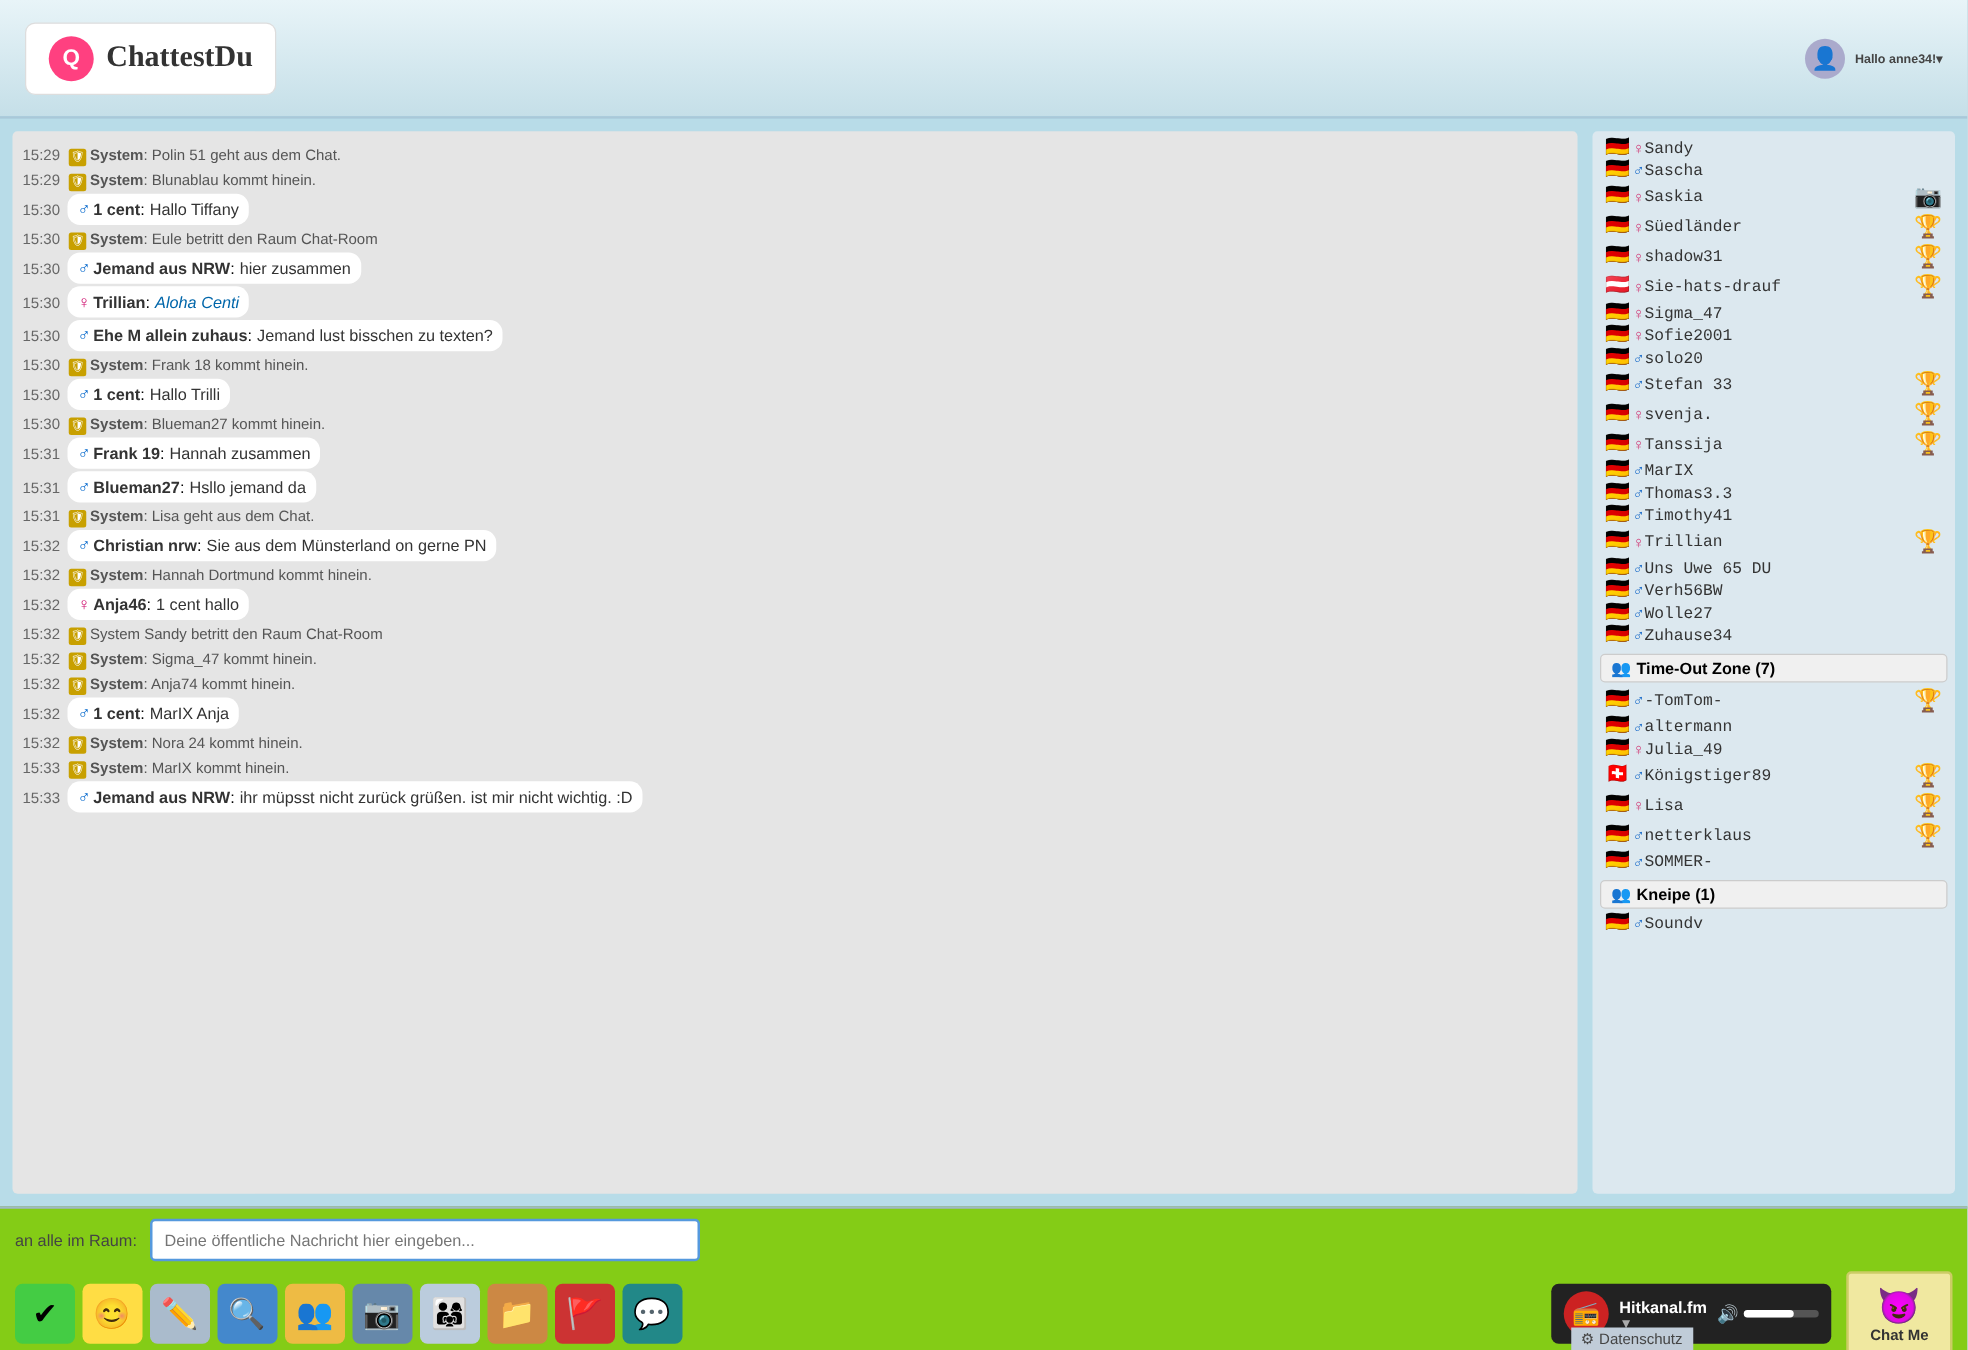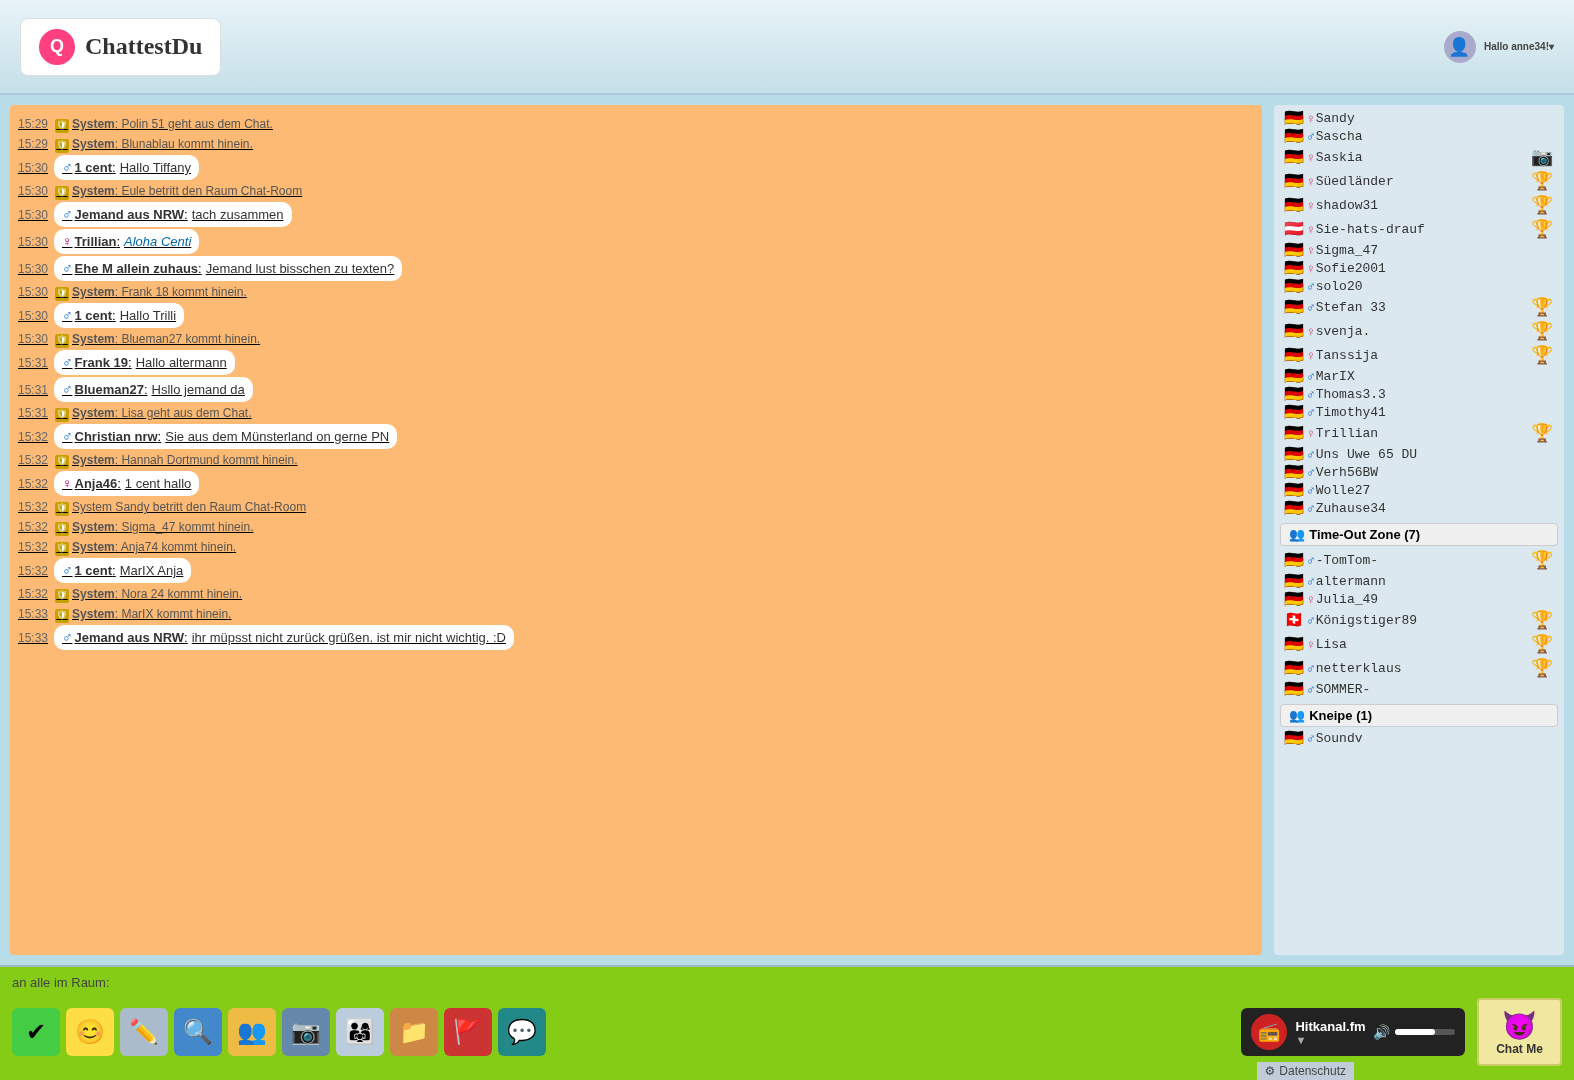--- a/index.html
+++ b/index.html
@@ -52,26 +52,25 @@
     #main {
       display: flex;
       width: 100%;
       height: 870px;
       background: #b8dce8;
     }
 
     
     #chat-area {
       flex: 1;
-      background: #fdba74;
+      background: #e5e5e5;
       margin: 10px 6px 10px 10px;
       border-radius: 4px;
       overflow-y: auto;
       padding: 8px;
-      text-decoration: underline;
     }
 
     .chat-msg {
       display: flex;
       align-items: baseline;
       margin: 2px 0;
       line-height: 1.5;
       flex-wrap: wrap;
     }
     .msg-time {
@@ -283,21 +282,21 @@
         <span class="msg-time">15:30</span>
         <span style="width: 14px; height: 14px; background: rgb(200, 160, 0); border-radius: 2px; display: inline-flex; align-items: center; justify-content: center; color: white; font-size: 9px; margin: 0px 3px;">🛡</span>
         <span><b>System</b>: Eule betritt den Raum Chat-Room</span>
       </div>
       <div class="chat-msg">
         <span class="msg-time">15:30</span>
         <span class="msg-bubble">
           <span class="msg-gender-male">♂</span>
           <span class="msg-author" style="cursor: pointer;">Jemand aus NRW</span>
           <span>: </span>
-          <span class="msg-text">tach zusammen</span>
+          <span class="msg-text">hier zusammen</span>
         </span>
       </div>
       <div class="chat-msg">
         <span class="msg-time">15:30</span>
         <span class="msg-bubble">
           <span class="msg-gender-female">♀</span>
           <span class="msg-author" style="cursor: pointer;">Trillian</span>
           <span>: </span>
           <span class="msg-text-italic">Aloha Centi</span>
         </span>
@@ -329,21 +328,21 @@
         <span class="msg-time">15:30</span>
         <span style="width: 14px; height: 14px; background: rgb(200, 160, 0); border-radius: 2px; display: inline-flex; align-items: center; justify-content: center; color: white; font-size: 9px; margin: 0px 3px;">🛡</span>
         <span><b>System</b>: Blueman27 kommt hinein.</span>
       </div>
       <div class="chat-msg">
         <span class="msg-time">15:31</span>
         <span class="msg-bubble">
           <span class="msg-gender-male">♂</span>
           <span class="msg-author" style="cursor: pointer;">Frank 19</span>
           <span>: </span>
-          <span class="msg-text">Hallo altermann</span>
+          <span class="msg-text">Hannah zusammen</span>
         </span>
       </div>
       <div class="chat-msg">
         <span class="msg-time">15:31</span>
         <span class="msg-bubble">
           <span class="msg-gender-male">♂</span>
           <span class="msg-author" style="cursor: pointer;">Blueman27</span>
           <span>: </span>
           <span class="msg-text">Hsllo jemand da</span>
         </span>
@@ -588,20 +587,21 @@
           <span class="user-name"> Soundv</span>
         </div>
       </div>
   </div>
 
 </div>
 
 <div id="bottom-bar">
   <div id="input-row">
     <span id="input-label">an alle im Raum:</span>
+    <input id="chat-input" type="text" placeholder="Deine öffentliche Nachricht hier eingeben..." style="">
   </div>
   <div id="toolbar-row">
 
     <button class="tool-btn tool-btn-green" title="Senden">✔</button>
 
     <button class="tool-btn" style="background:#ffdd44;" title="Smileys">😊</button>
 
     <button class="tool-btn" style="background:#aabbcc;" title="Formatierung">✏️</button>
 
     <button class="tool-btn tool-btn-blue" title="User suchen">🔍</button>

